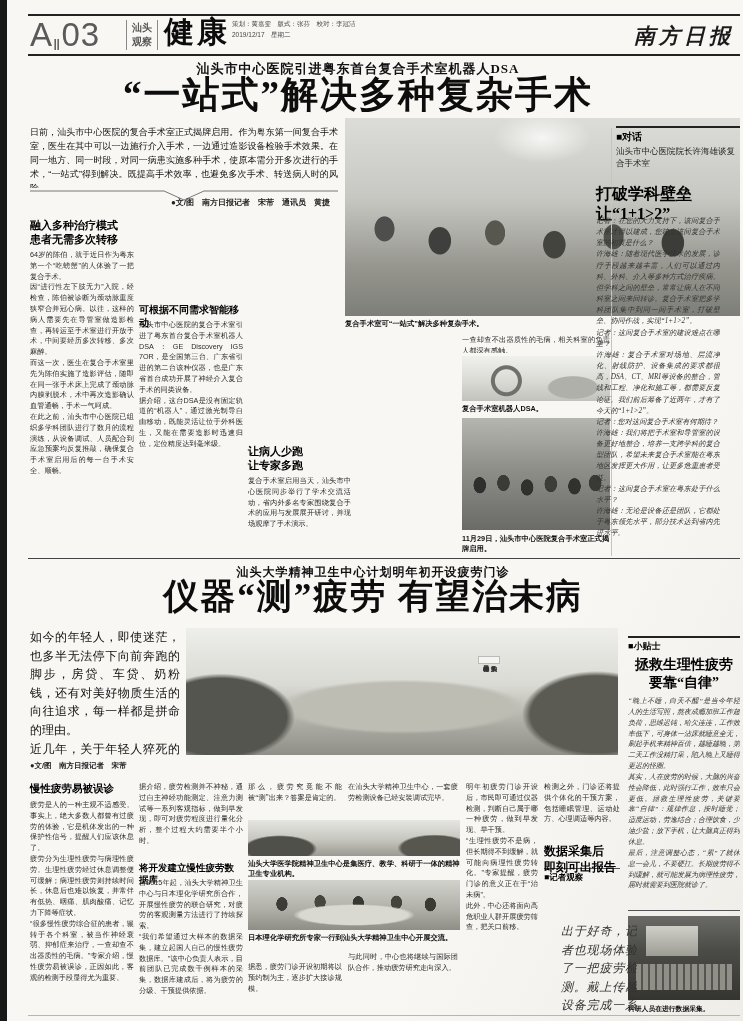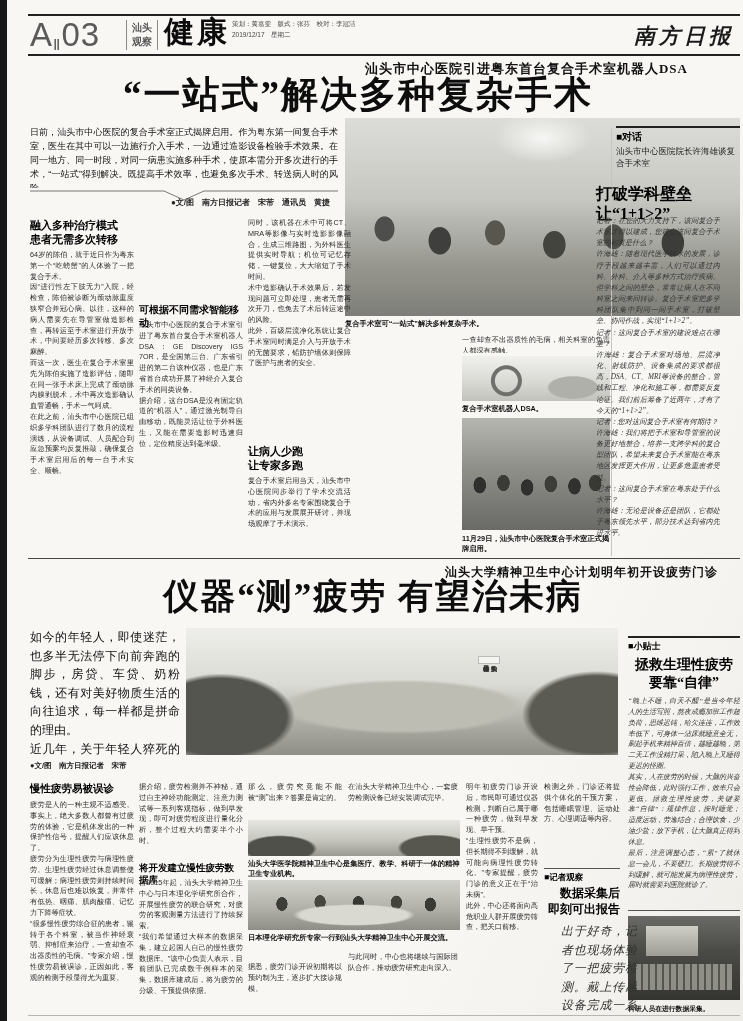--- a/index.html
+++ b/index.html
@@ -11,21 +11,21 @@
   .bodytxt{font:7.2px/1.5 "Liberation Sans",sans-serif;text-align:justify;color:#2a2a2a;
            white-space:pre-line;overflow:hidden;}
   .intro{font:9px/1.55 "Liberation Sans",sans-serif;text-align:justify;color:#111;
          white-space:pre-line;overflow:hidden;}
   .subhead{font:bold 11px/1.3 "Liberation Sans",sans-serif;color:#000;white-space:pre-line;}
   .caption{font:bold 7.3px/1.4 "Liberation Sans",sans-serif;color:#111;white-space:pre-line;}
   .qa{font:italic 7.2px/1.55 "Liberation Serif",serif;text-align:justify;color:#333;
       white-space:pre-line;overflow:hidden;}
   .tag{font:bold 10px/1 "Liberation Sans",sans-serif;color:#000;}
   .photo{overflow:hidden;}
-  .kicker{font:bold 13px/1.2 "Liberation Serif",serif;color:#111;text-align:right;letter-spacing:1px;}
+  .kicker{font:bold 13px/1.2 "Liberation Serif",serif;color:#111;text-align:center;letter-spacing:1px;}
   .headline{font:900 37px/1.05 "Liberation Serif",serif;color:#0d0d0d;text-align:center;letter-spacing:2px;}
   .vtext{writing-mode:vertical-rl;}
 </style>
 </head>
 <body>
 
 <div id="page">
 
   <div class="abs" style="left:0;top:0;width:7px;height:1021px;background:#181818;"></div>
 
@@ -72,23 +72,20 @@
 患者无需多次转移</div>
   <div class="abs bodytxt" style="left:30px;top:250px;width:104px;height:306px;">64岁的陈伯，就于近日作为粤东第一个“吃螃蟹”的人体验了一把复合手术。
 因“进行性左下肢无力”入院，经检查，陈伯被诊断为颈动脉重度狭窄合并冠心病。以往，这样的病人需要先在导管室做造影检查，再转运至手术室进行开放手术，中间要经历多次转移、多次麻醉。
 而这一次，医生在复合手术室里先为陈伯实施了造影评估，随即在同一张手术床上完成了颈动脉内膜剥脱术，术中再次造影确认血管通畅，手术一气呵成。
 在此之前，汕头市中心医院已组织多学科团队进行了数月的流程演练，从设备调试、人员配合到应急预案均反复推敲，确保复合手术室启用后的每一台手术安全、顺畅。</div>
 
   <div class="abs subhead" style="left:139px;top:303px;width:104px;font-size:10px;">可根据不同需求智能移动</div>
   <div class="abs bodytxt" style="left:139px;top:320px;width:104px;height:236px;">汕头市中心医院的复合手术室引进了粤东首台复合手术室机器人DSA：GE Discovery IGS 7OR，是全国第三台、广东省引进的第二台该种仪器，也是广东省首台成功开展了神经介入复合手术的同类设备。
 据介绍，这台DSA是没有固定轨道的“机器人”，通过激光制导自由移动，既能灵活让位于外科医生，又能在需要造影时迅速归位，定位精度达到毫米级。</div>
 
-  <div class="abs bodytxt" style="left:248px;top:218px;width:103px;height:222px;">同时，该机器在术中可将CT、MRA等影像与实时造影影像融合，生成三维路图，为外科医生提供实时导航；机位可记忆存储，一键复位，大大缩短了手术时间。
-术中造影确认手术效果后，若发现问题可立即处理，患者无需再次开刀，也免去了术后转运途中的风险。
-此外，百级层流净化系统让复合手术室同时满足介入与开放手术的无菌要求，铅防护墙体则保障了医护与患者的安全。</div>
   <div class="abs subhead" style="left:248px;top:444px;width:103px;">让病人少跑
 让专家多跑</div>
   <div class="abs bodytxt" style="left:248px;top:476px;width:103px;height:80px;">复合手术室启用当天，汕头市中心医院同步举行了学术交流活动，省内外多名专家围绕复合手术的应用与发展展开研讨，并现场观摩了手术演示。</div>
 
   <div class="abs bodytxt" style="left:462px;top:335px;width:148px;height:18px;">一查却查不出器质性的毛病，相关科室的负责人都深有感触。</div>
 
   <div class="abs photo" style="left:462px;top:356px;width:148px;height:45px;
        background:
          radial-gradient(circle 18px at 30% 55%, rgba(0,0,0,0) 11px, #6f6f6b 12px 15px, rgba(0,0,0,0) 16px),
          radial-gradient(40px 18px at 75% 70%, #b0b0aa 60%, rgba(0,0,0,0) 65%),
@@ -197,19 +194,19 @@
   <div class="abs bodytxt" style="left:348px;top:952px;width:110px;height:60px;">与此同时，中心也将继续与国际团队合作，推动疲劳研究走向深入。</div>
 
   <div class="abs bodytxt" style="left:466px;top:782px;width:72px;height:230px;">明年初疲劳门诊开设后，市民即可通过仪器检测，判断自己属于哪一种疲劳，做到早发现、早干预。
 “生理性疲劳不是病，但长期得不到缓解，就可能向病理性疲劳转化。”专家提醒，疲劳门诊的意义正在于“治未病”。
 此外，中心还将面向高危职业人群开展疲劳筛查，把关口前移。</div>
 
   <div class="abs bodytxt" style="left:544px;top:782px;width:76px;height:80px;">检测之外，门诊还将提供个体化的干预方案，包括睡眠管理、运动处方、心理调适等内容。</div>
 
   <div class="abs" style="left:544px;top:868px;width:76px;height:1px;background:#555;"></div>
   <div class="abs tag" style="left:544px;top:873px;font-size:8.5px;">■记者观察</div>
-  <div class="abs" style="left:544px;top:886px;width:76px;font:900 12px/1.3 'Liberation Serif',serif;color:#000;white-space:pre-line;text-align:right;">数据采集后
+  <div class="abs" style="left:544px;top:844px;width:76px;font:900 12px/1.3 'Liberation Serif',serif;color:#000;white-space:pre-line;text-align:left;">数据采集后
 即刻可出报告</div>
   <div class="abs qa" style="left:561px;top:922px;width:76px;height:90px;font-size:12px;">出于好奇，记者也现场体验了一把疲劳检测。戴上传感设备完成一系列测试后，仪器即刻生成了一份疲劳评估报告。
 “报告还需结合临床问诊综合判断。”工作人员说。</div>
 
   <div class="abs" style="left:28px;top:1015px;width:712px;height:1px;background:#b9b6b0;"></div>
 </div>
 
 </body></html>

